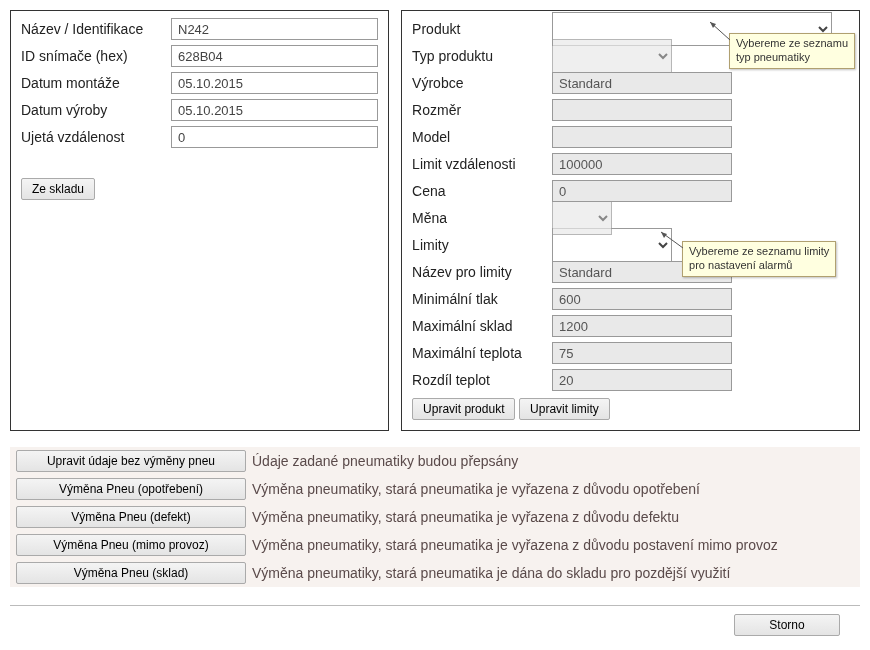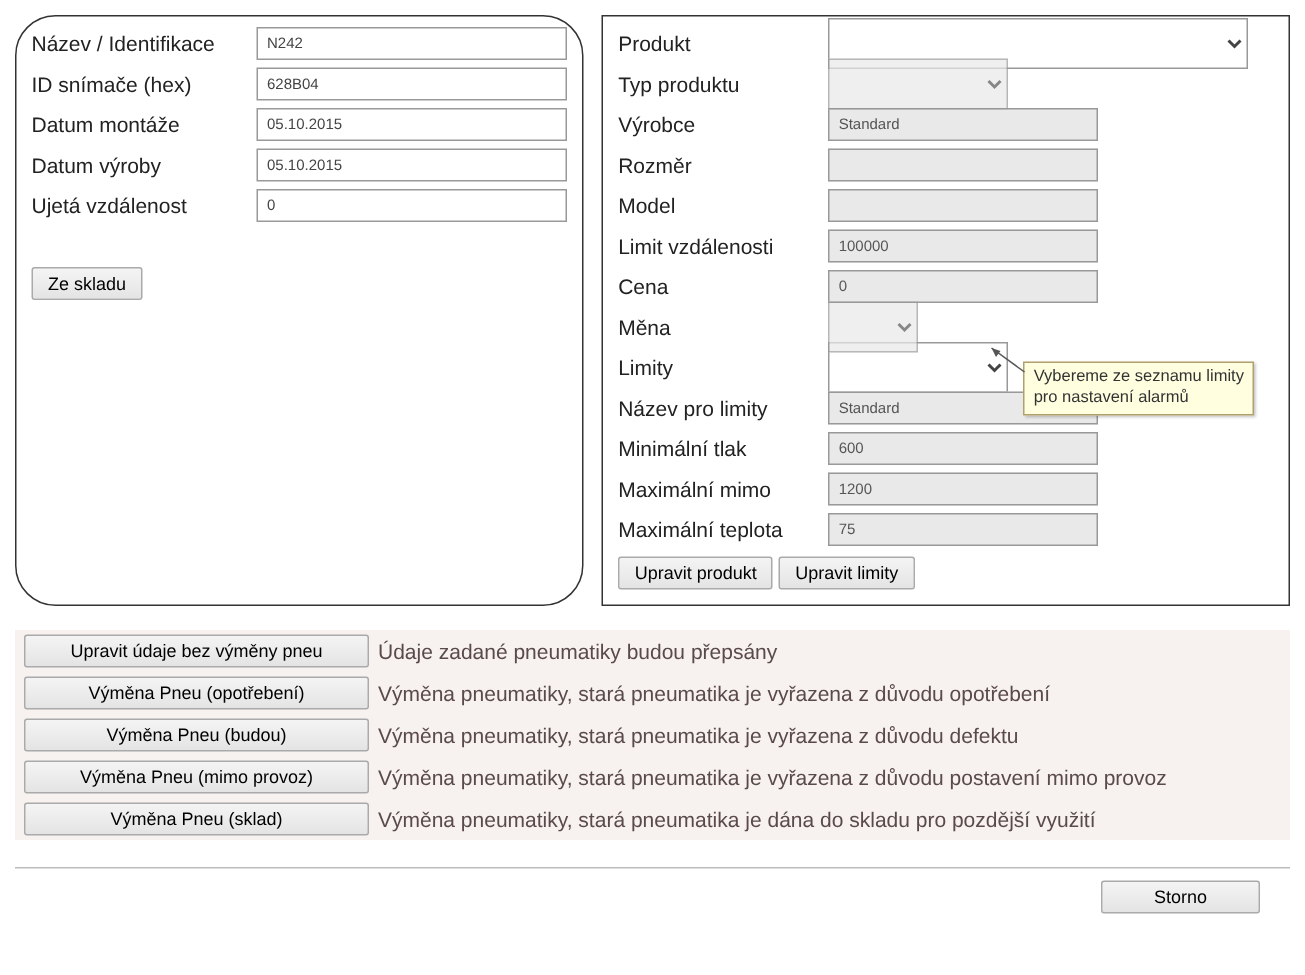--- a/index.html
+++ b/index.html
@@ -14,40 +14,40 @@
   }
   .columns {
     display: flex;
     gap: 12px;
   }
   .panel {
     border: 1px solid #333;
     padding: 6px 10px 10px 10px;
     background: #fff;
   }
-  .panel-left { width: 380px; border-radius: 27px; }
+  .panel-left { width: 380px; }
   .panel-right { width: 460px; position: relative; }
   .row {
     display: flex;
     align-items: center;
     margin-bottom: 3px;
     height: 24px;
   }
   .lbl {
     width: 150px;
     font-size: 14px;
     color: #222;
   }
   .panel-right .lbl { width: 140px; }
   .in {
     flex: 1;
     height: 22px;
     border: 1px solid #999;
     padding: 2px 6px;
-    font-size: 10px;
+    font-size: 13px;
     background: #fff;
     color: #444;
   }
   .in.readonly { background: #e9e9e9; color: #555; }
   select.in { padding: 16px 2px; }
   .sel-wide { width: 180px; flex: 0 0 180px; }
   .sel-mid  { width: 120px; flex: 0 0 120px; }
   .sel-sm   { width: 60px;  flex: 0 0 60px; }
   .btn {
     background: linear-gradient(#f4f4f4, #e4e4e4);
@@ -184,32 +184,44 @@
     </div>
     <div class="row">
       <div class="lbl">Název pro limity</div>
       <input class="in readonly sel-wide" readonly="" value="Standard" style="">
     </div>
     <div class="row">
       <div class="lbl">Minimální tlak</div>
       <input class="in readonly sel-wide" readonly="" value="600" style="">
     </div>
     <div class="row">
-      <div class="lbl">Maximální mimo</div>
+      <div class="lbl">Maximální sklad</div>
       <input class="in readonly sel-wide" readonly="" value="1200" style="">
     </div>
     <div class="row">
       <div class="lbl">Maximální teplota</div>
       <input class="in readonly sel-wide" readonly="" value="75" style="">
+    </div>
+    <div class="row">
+      <div class="lbl">Rozdíl teplot</div>
+      <input class="in readonly sel-wide" readonly="" value="20" style="">
     </div>
     <div class="btn-group">
       <button class="btn">Upravit produkt</button>
       <button class="btn">Upravit limity</button>
     </div>
 
+    <div class="callout" style="top:22px; right:4px;">
+      <svg style="left:-20px; top:-12px;" width="30" height="20">
+        <line x1="20" y1="18" x2="0" y2="0" stroke="#555" stroke-width="1"></line>
+        <polygon points="0,0 6,2 3,6" fill="#555"></polygon>
+      </svg>
+      <span>Vybereme ze seznamu</span><br>
+      <span>typ pneumatiky</span>
+    </div>
 
     <div class="callout" style="top:230px; left:280px;">
       <svg style="left:-22px; top:-10px;" width="30" height="20">
         <line x1="22" y1="16" x2="0" y2="0" stroke="#555" stroke-width="1"></line>
         <polygon points="0,0 6,2 3,6" fill="#555"></polygon>
       </svg>
       <span>Vybereme ze seznamu limity</span><br>
       <span>pro nastavení alarmů</span>
     </div>
 
@@ -219,21 +231,21 @@
 <div class="actions">
   <div class="action-row">
     <button class="btn-fixed">Upravit údaje bez výměny pneu</button>
     <div class="action-desc">Údaje zadané pneumatiky budou přepsány</div>
   </div>
   <div class="action-row">
     <button class="btn-fixed">Výměna Pneu (opotřebení)</button>
     <div class="action-desc">Výměna pneumatiky, stará pneumatika je vyřazena z důvodu opotřebení</div>
   </div>
   <div class="action-row">
-    <button class="btn-fixed">Výměna Pneu (budou)</button>
+    <button class="btn-fixed">Výměna Pneu (defekt)</button>
     <div class="action-desc">Výměna pneumatiky, stará pneumatika je vyřazena z důvodu defektu</div>
   </div>
   <div class="action-row">
     <button class="btn-fixed">Výměna Pneu (mimo provoz)</button>
     <div class="action-desc">Výměna pneumatiky, stará pneumatika je vyřazena z důvodu postavení mimo provoz</div>
   </div>
   <div class="action-row">
     <button class="btn-fixed">Výměna Pneu (sklad)</button>
     <div class="action-desc">Výměna pneumatiky, stará pneumatika je dána do skladu pro pozdější využití</div>
   </div>

